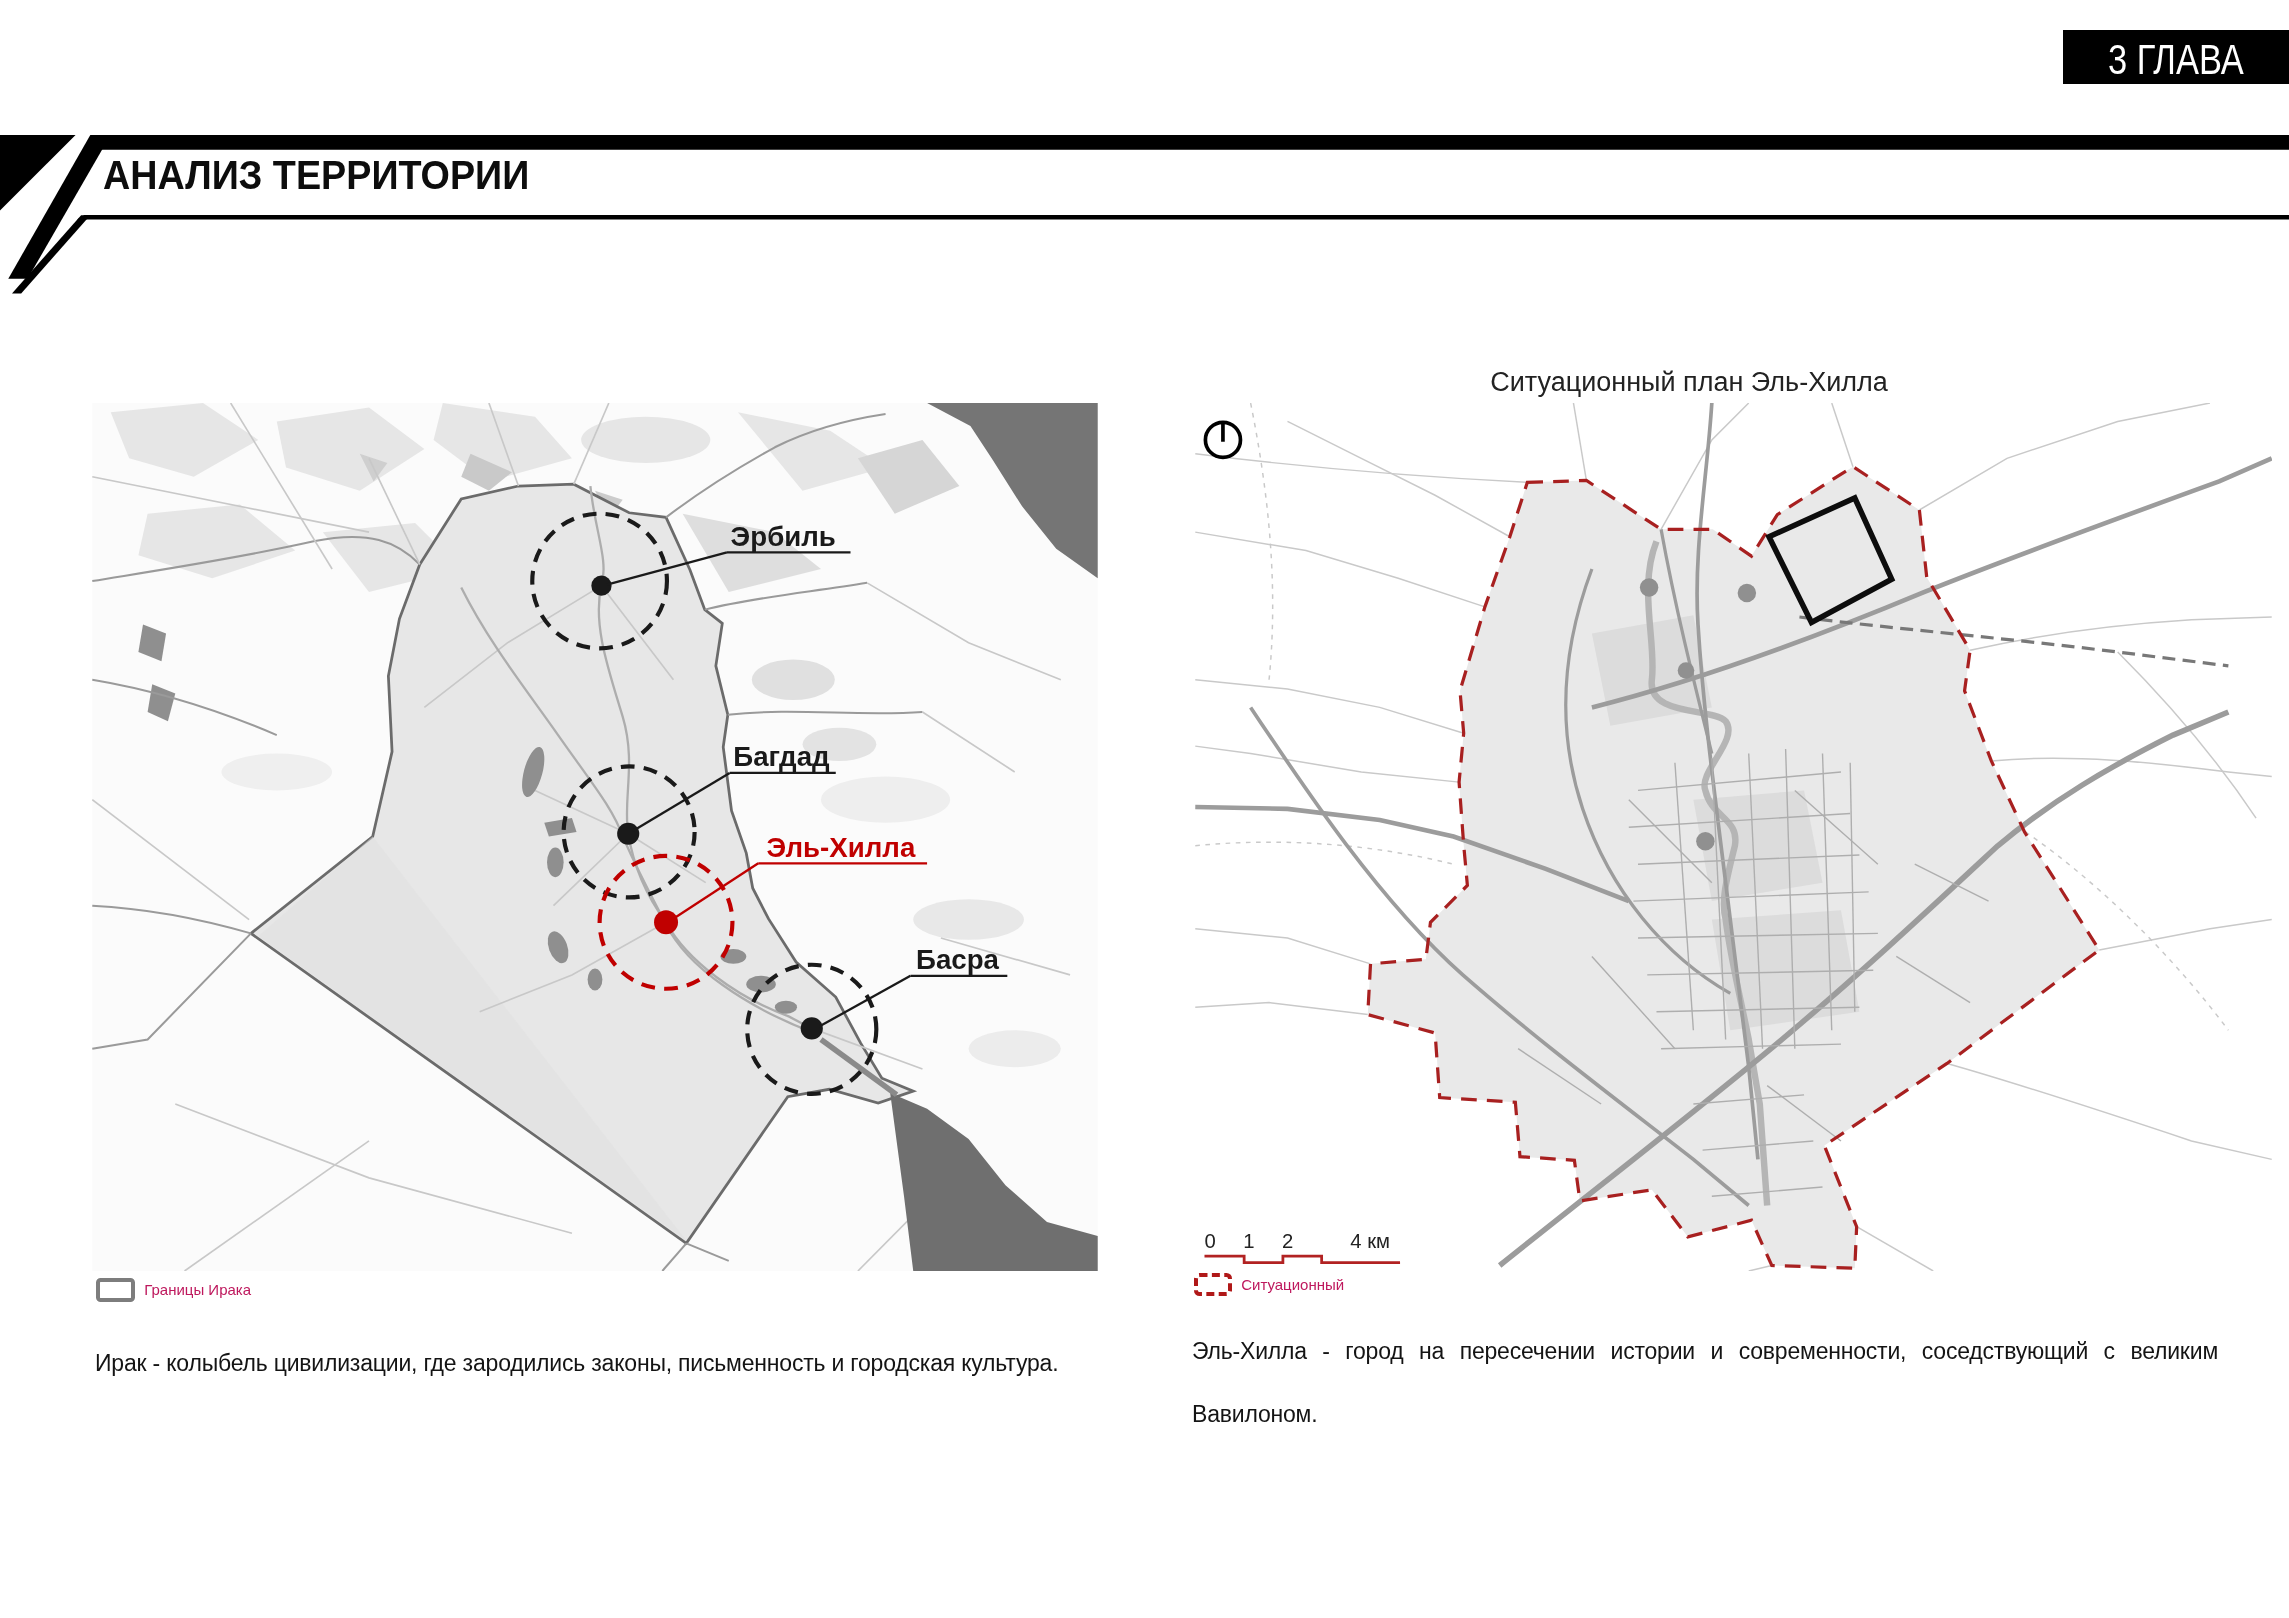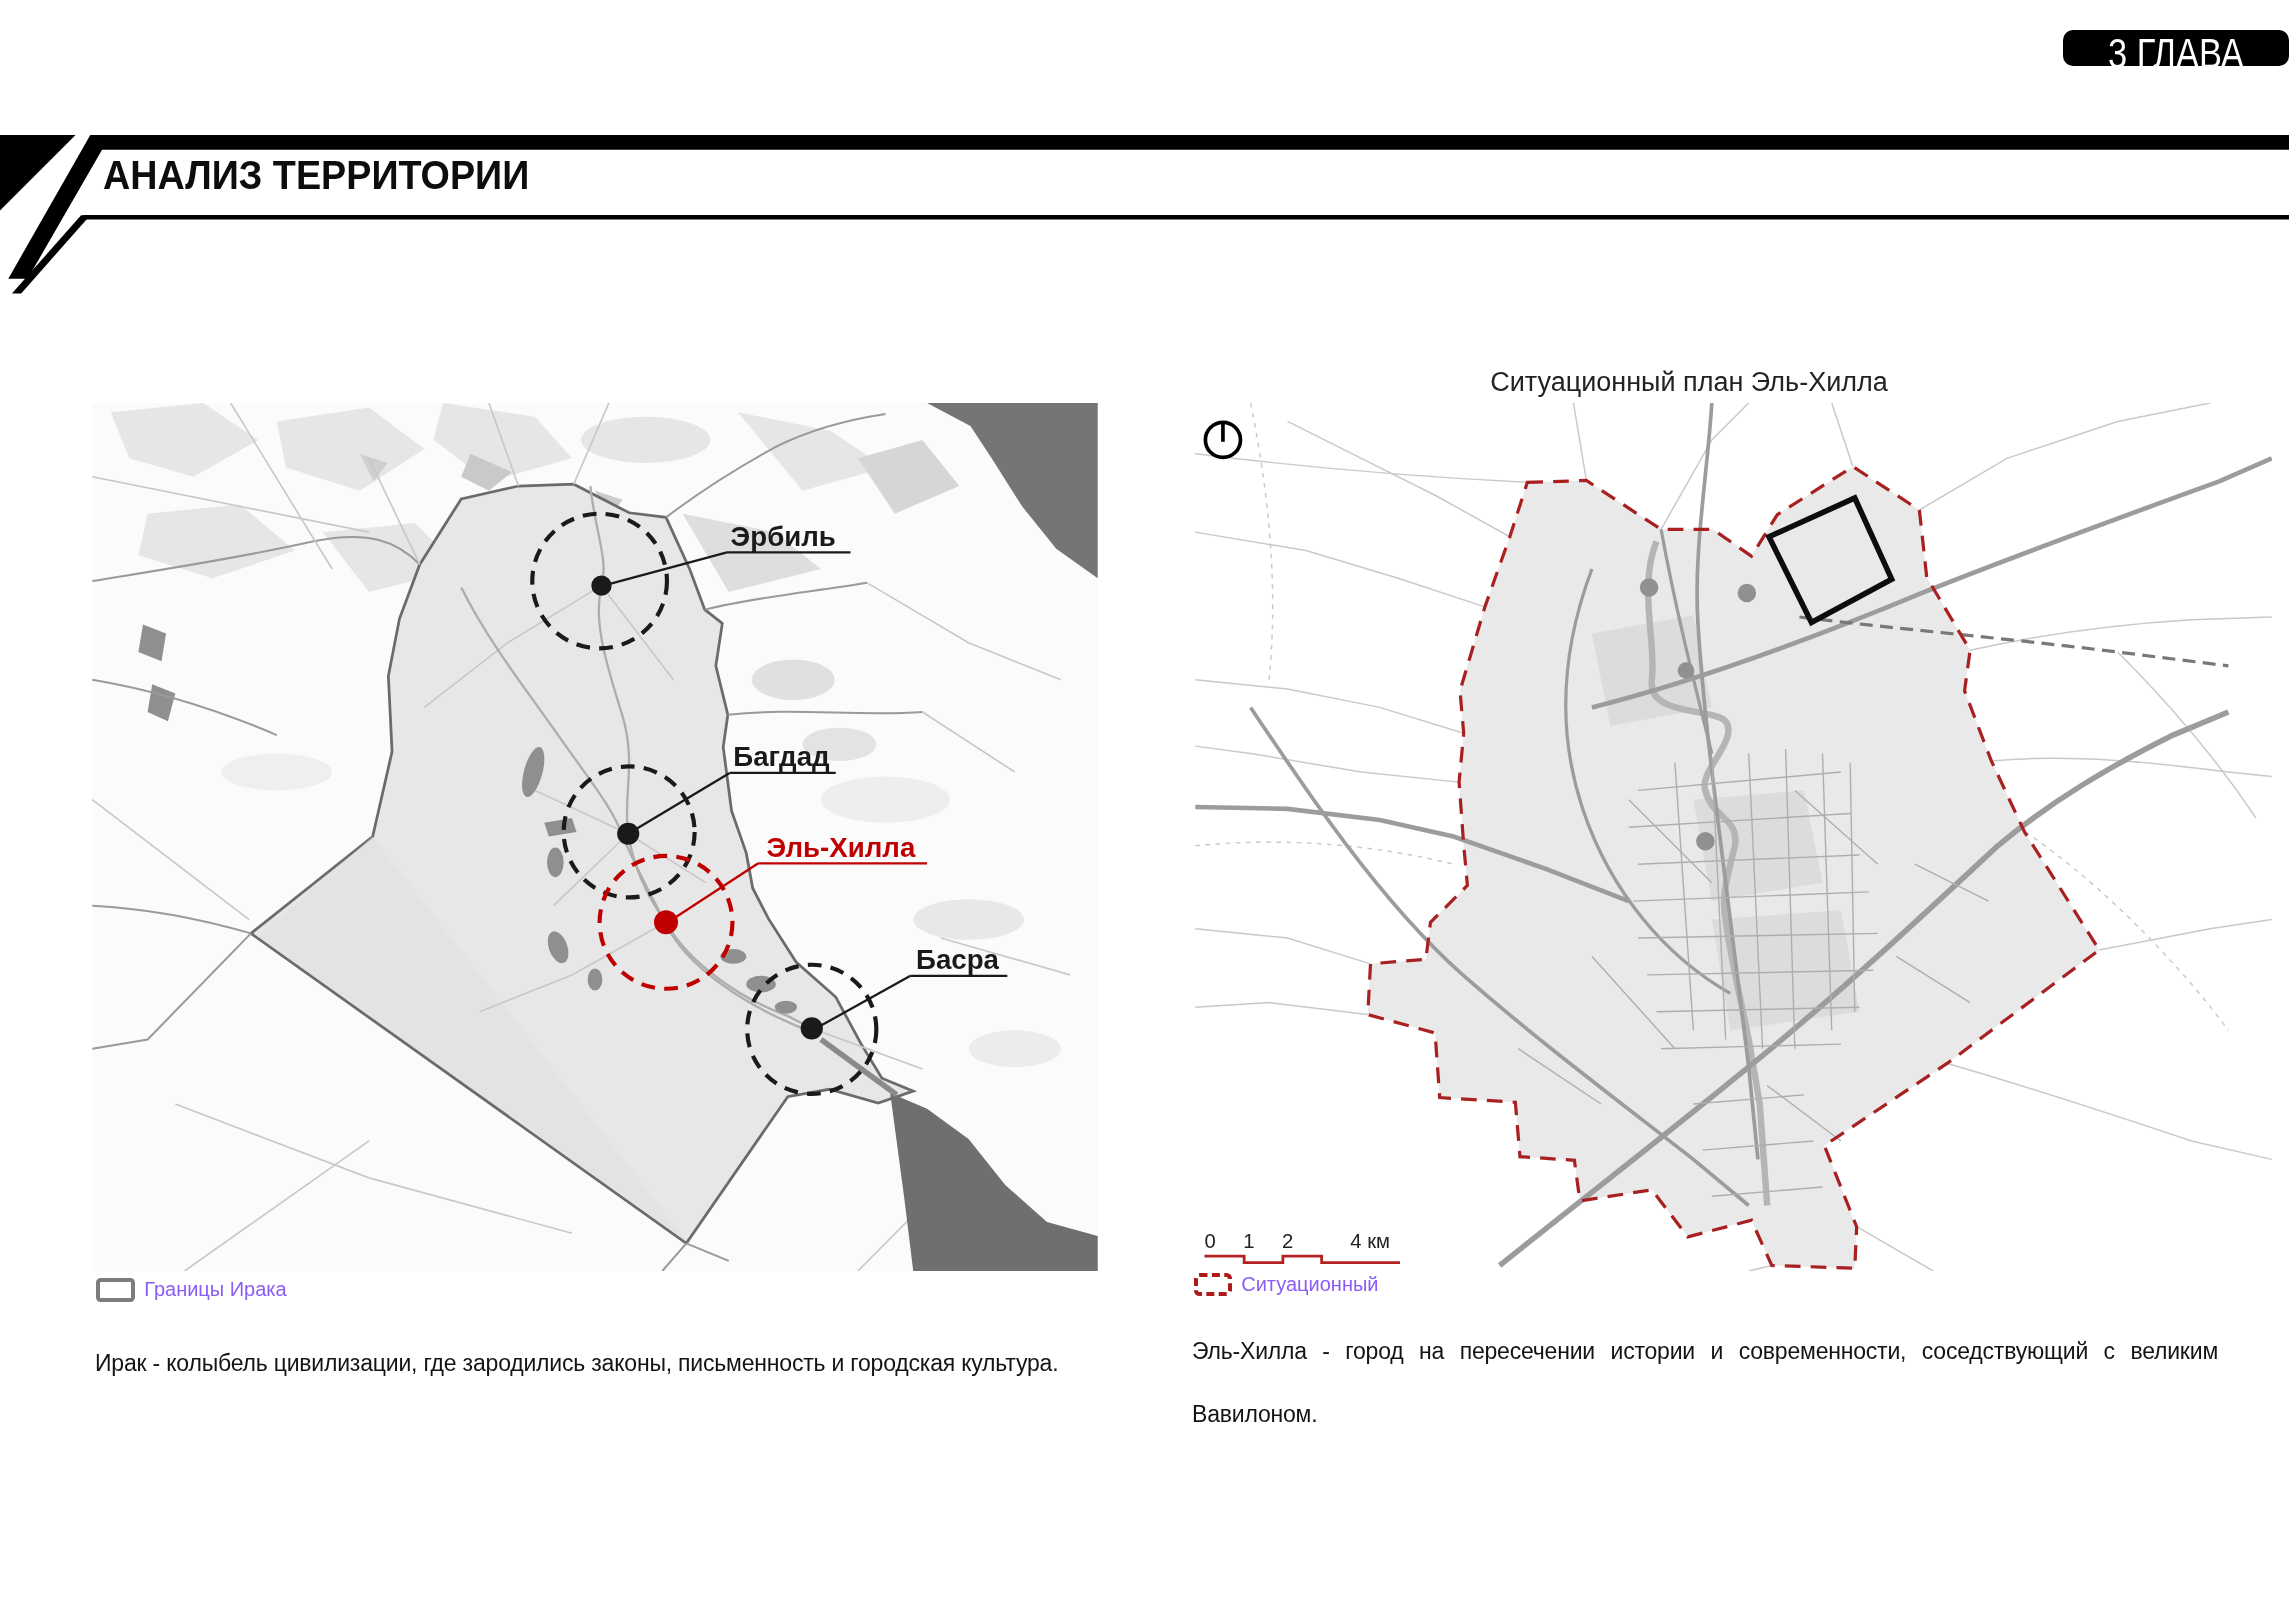--- a/index.html
+++ b/index.html
@@ -6,35 +6,35 @@
   #canvas{position:relative;width:2290px;height:1619px;background:#ffffff;overflow:hidden;
           font-family:"Liberation Sans",sans-serif;color:#111;}
   .abs{position:absolute;}
   
   #topbar{left:88px;top:135px;width:2202px;height:14.8px;background:#000;
           clip-path:polygon(16.6px 0,100% 0,100% 100%,0 100%);}
   #thinline{left:77px;top:215px;width:2213px;height:4.6px;background:#000;
           clip-path:polygon(7.4px 0,100% 0,100% 100%,0 100%);}
   #page-title{left:103px;top:152px;font-size:41px;font-weight:700;letter-spacing:0px;
           transform:scaleX(.92);transform-origin:left top;white-space:nowrap;color:#0d0d0d;}
-  #chapter-badge{left:2063px;top:29.5px;width:226px;height:36px;background:#000;color:#fff;
-          display:flex;align-items:flex-start;justify-content:center;border-radius:10px;}
+  #chapter-badge{left:2063px;top:29.5px;width:226px;height:54px;background:#000;color:#fff;
+          display:flex;align-items:flex-end;justify-content:center;}
   #chapter-badge span{font-size:42px;font-weight:400;transform:scaleX(.82);white-space:nowrap;}
   
   .map-title{font-size:27px;color:#222;text-align:center;white-space:nowrap;}
   #left-map-title{left:92px;top:367px;width:1006px;}
   #right-map-title{left:1195px;top:367px;width:988px;}
   .map-box{background:#fdfdfd;}
   
   .legend-row{display:flex;align-items:center;gap:9.2px;}
   #legend-left{left:96px;top:1278px;}
   #legend-right{left:1194px;top:1273px;}
   .legend-swatch-solid{width:31px;height:15.7px;border:4.6px solid #7d7d7d;border-radius:4.6px;background:#fff;}
   .legend-swatch-dashed{width:30px;height:14.8px;border:4.6px dashed #b01818;border-radius:5.5px;background:#fff;}
-  .legend-label{font-size:20px;color:#8b5cf6;}
+  .legend-label{font-size:15px;color:#be185d;}
   
   .caption{font-size:23px;color:#141414;letter-spacing:-0.2px;line-height:1.36;}
   #caption-left{left:95px;top:1311px;width:1006px;margin-top:37px;}
   #caption-right{left:1192px;top:1296px;width:1026px;}
   #caption-right .jline{text-align:justify;margin-top:40px;}
   #caption-right .jline::after{content:"";display:inline-block;width:100%;}
   svg text{font-family:"Liberation Sans",sans-serif;}
 </style>
 </head>
 <body>

